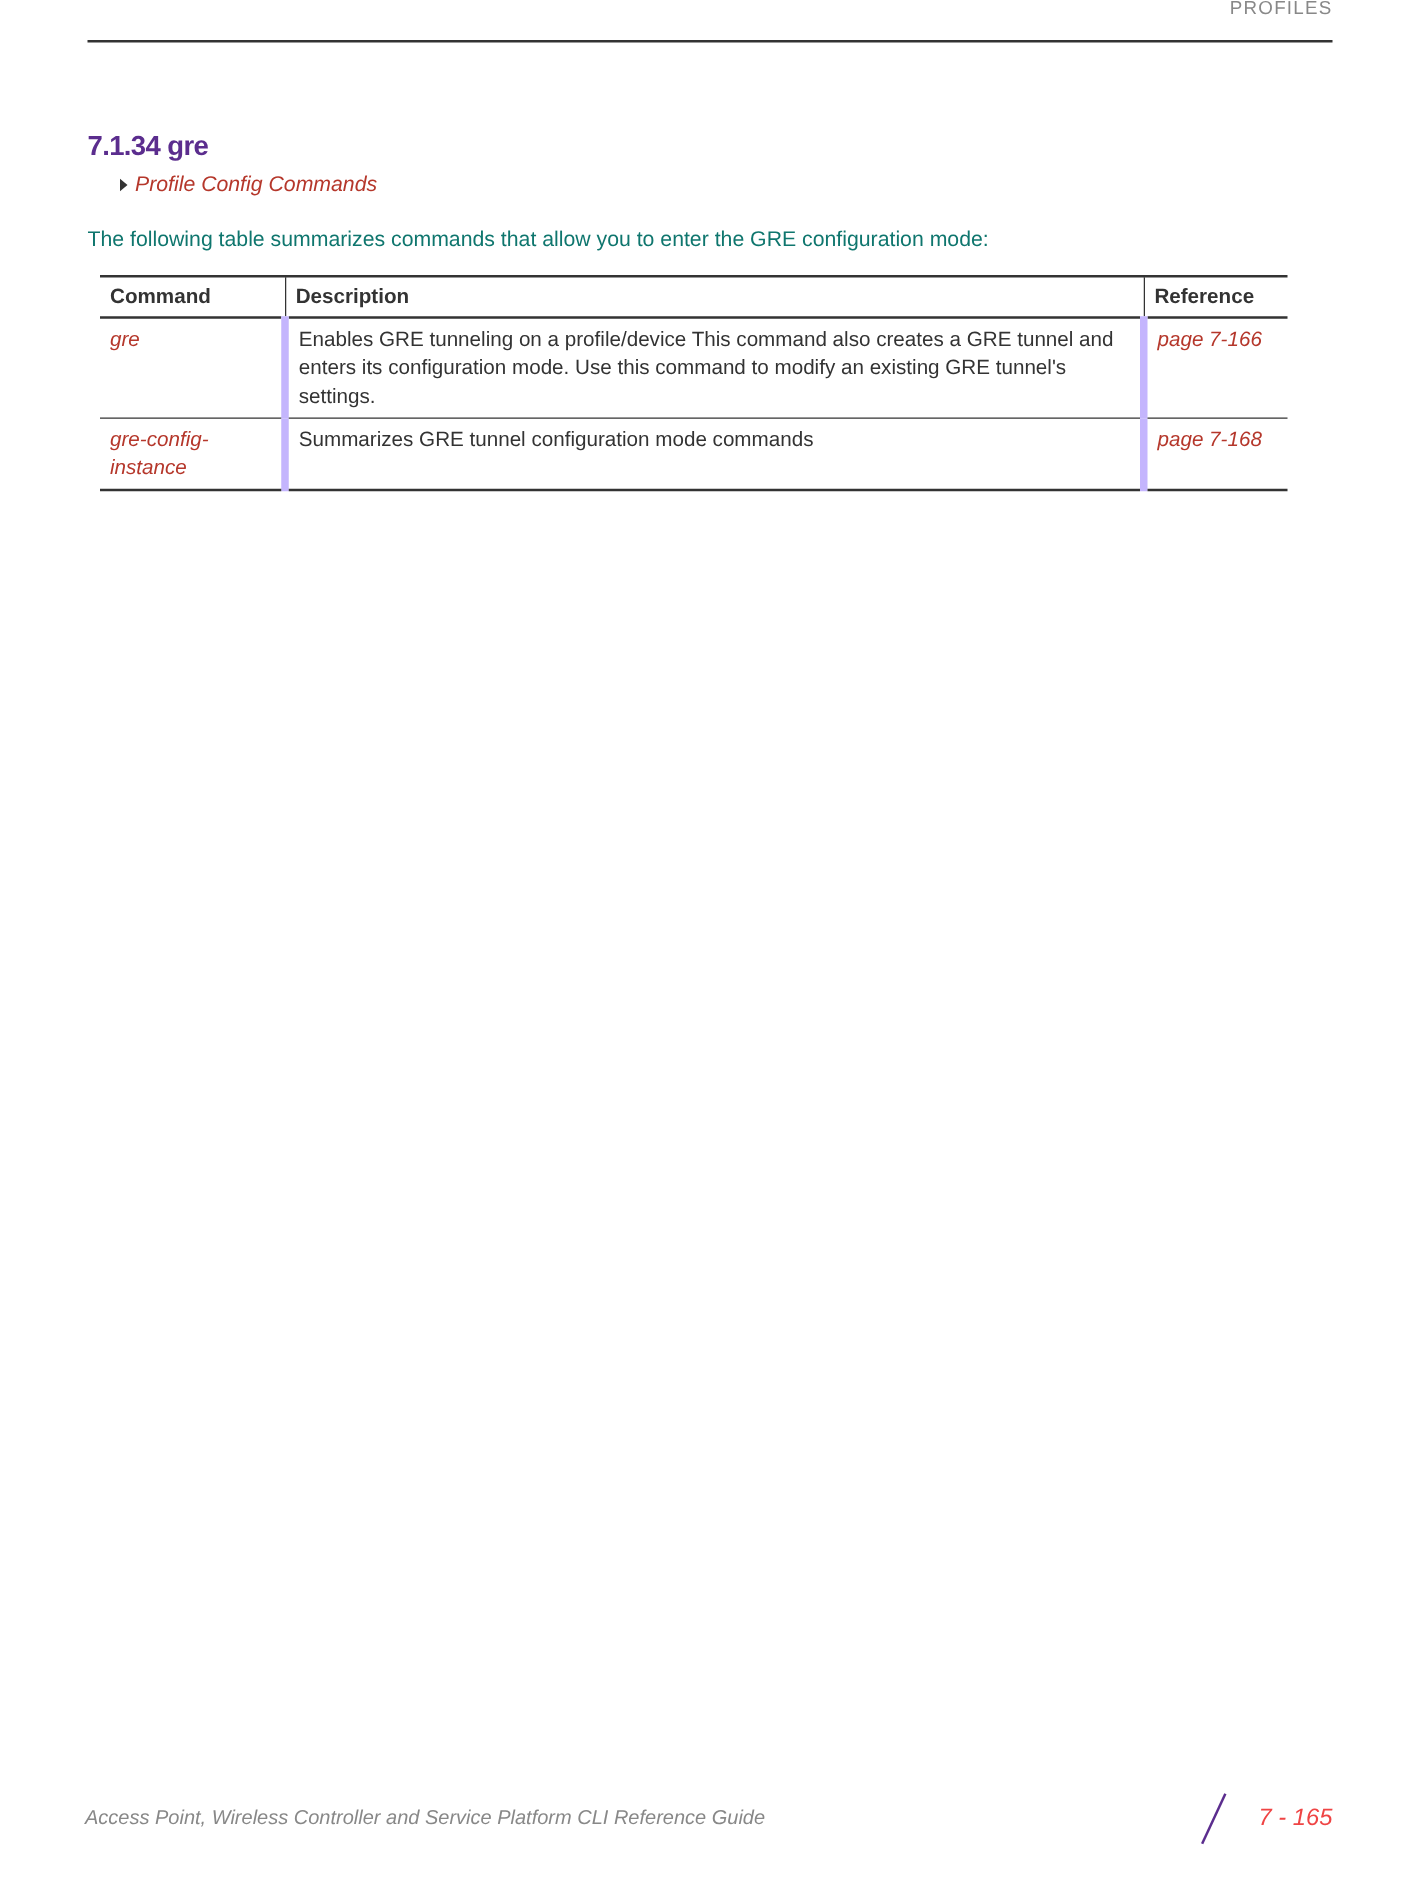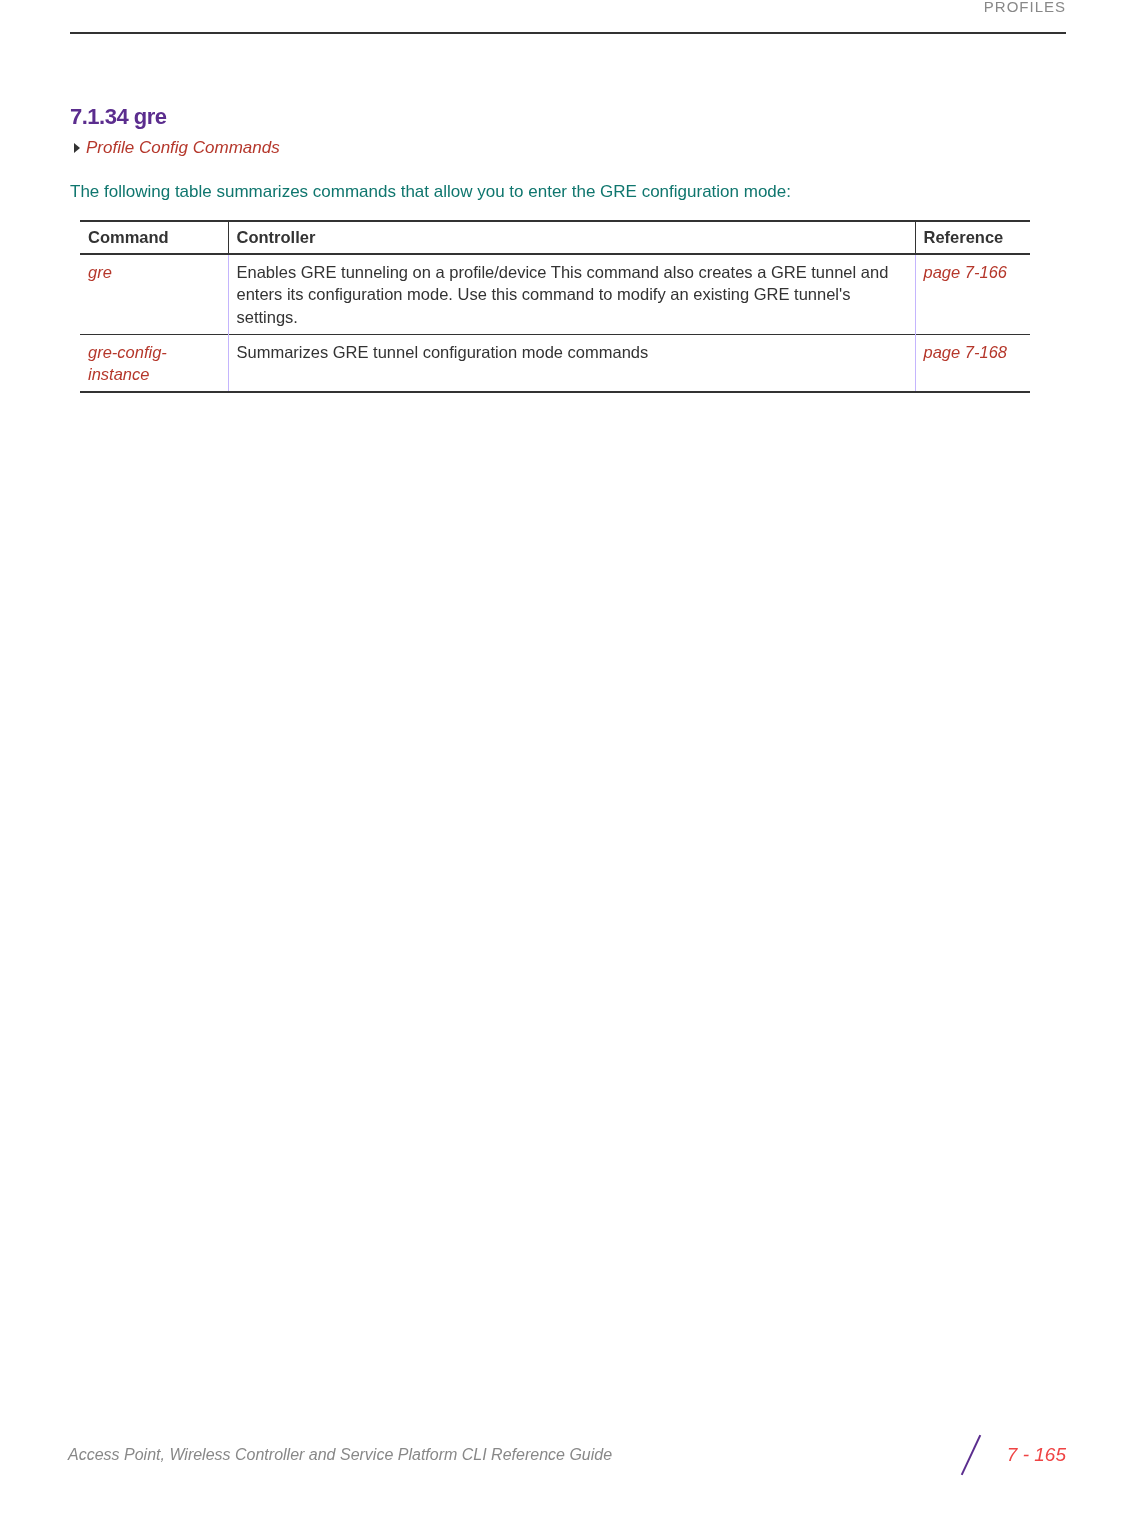--- a/index.html
+++ b/index.html
@@ -37,21 +37,21 @@
       font-weight: bold;
       font-size: 22px;
       margin-bottom: 8px;
       letter-spacing: -0.5px;
     }
     .breadcrumb-line {
       display: flex;
       align-items: center;
       gap: 4px;
       margin-bottom: 24px;
-      margin-left: 4px;
+      margin-left: 26px;
     }
     .breadcrumb-arrow {
       width: 0;
       height: 0;
       border-top: 5px solid transparent;
       border-bottom: 5px solid transparent;
       border-left: 6px solid #333;
       margin-right: 2px;
     }
     .breadcrumb-text {
@@ -79,21 +79,21 @@
       font-weight: bold;
       padding: 6px 10px 6px 8px;
       border-right: 1px solid #333;
     }
     .cmd-table th:last-child {
       border-right: none;
       margin-top: 43px;
     }
     .cmd-table tbody td {
       padding: 6px 10px 6px 8px;
-      border-right: 1px solid #c4b5fd;
+      border-right: 6px solid #c4b5fd;
       vertical-align: top;
       line-height: 1.35;
     }
     .cmd-table tbody td:last-child {
       border-right: none;
     }
     .cmd-table tbody tr {
       border-bottom: 1px solid #333;
     }
     .cmd-table tbody tr:last-child {
@@ -163,21 +163,21 @@
     <span class="breadcrumb-arrow"></span>
     <span class="breadcrumb-text">Profile Config Commands</span>
   </div>
 
   <p class="intro-text">The following table summarizes commands that allow you to enter the GRE configuration mode:</p>
 
   <table class="cmd-table">
     <thead>
       <tr>
         <th class="col-command">Command</th>
-        <th>Controller</th>
+        <th>Description</th>
         <th class="col-reference">Reference</th>
       </tr>
     </thead>
     <tbody>
       <tr>
         <td><span class="cmd-name">gre</span></td>
         <td>Enables GRE tunneling on a profile/device This command also creates a GRE tunnel and enters its configuration mode. Use this command to modify an existing GRE tunnel's settings.</td>
         <td><span class="ref-link">page 7-166</span></td>
       </tr>
       <tr>

